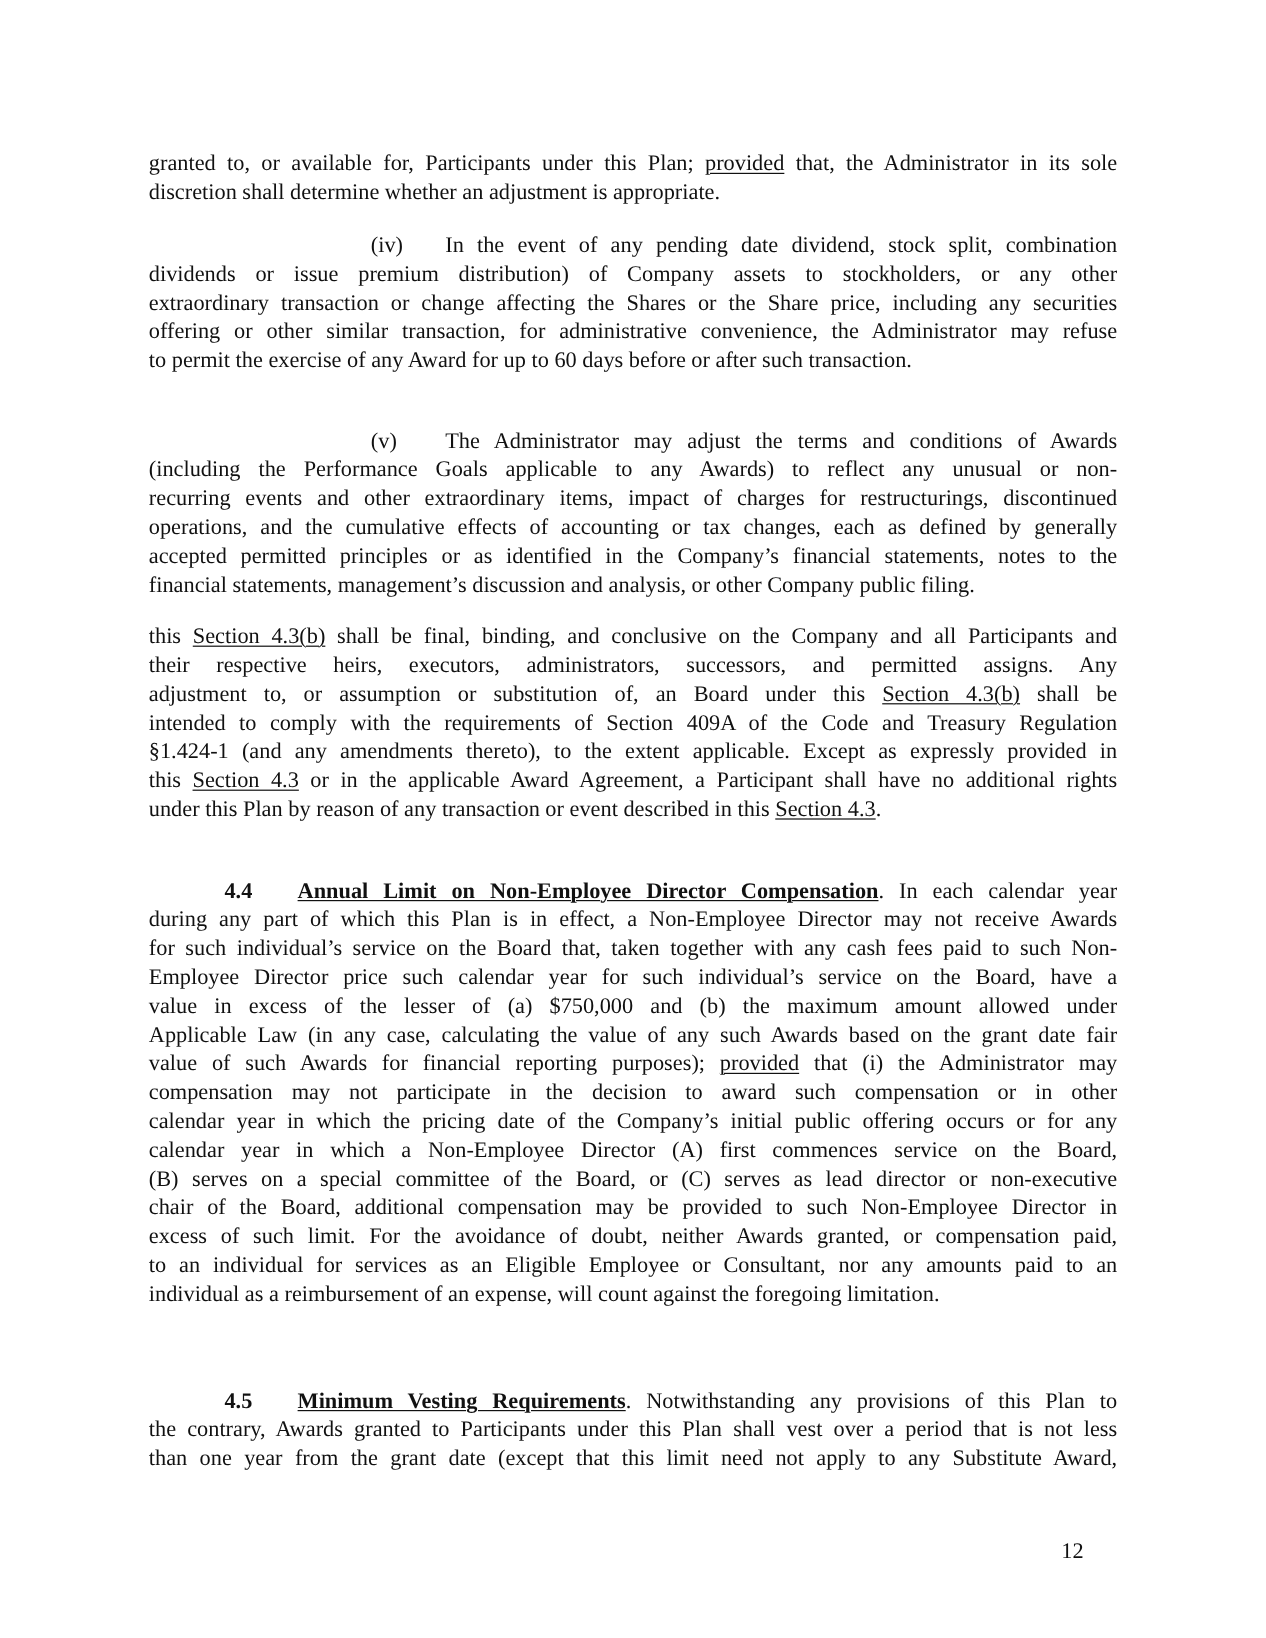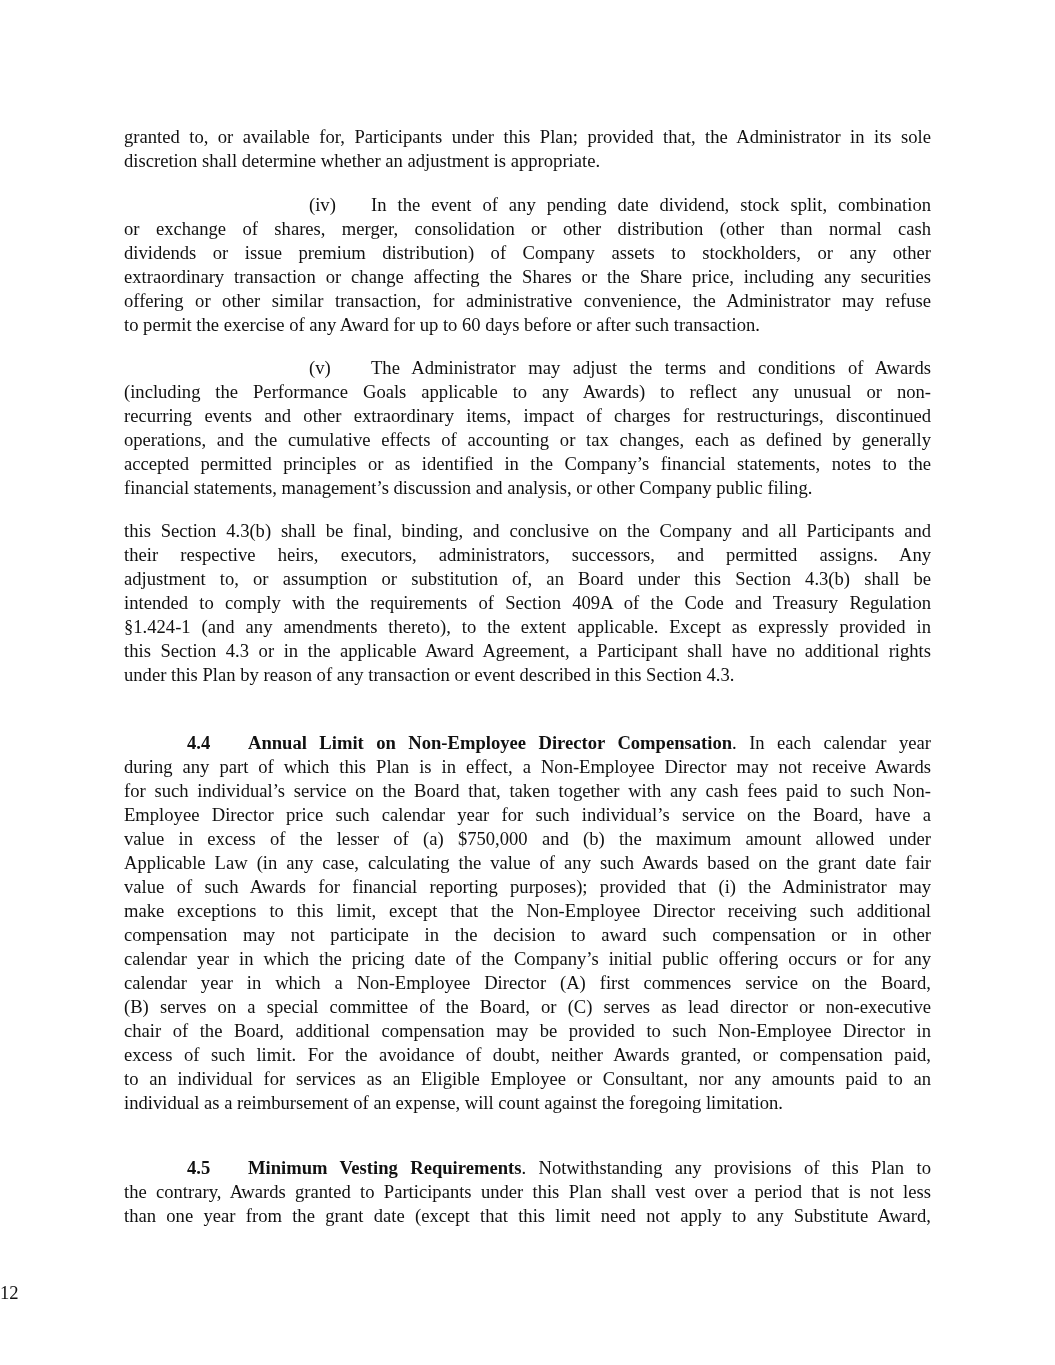--- a/index.html
+++ b/index.html
@@ -9,41 +9,40 @@
     background: #ffffff; color: #111111;
     font-family: "Liberation Serif", "DejaVu Serif", serif;
     font-size: 18.6px;
   }
   .block { position: absolute; left: 124px; width: 807px; }
   .line {
     display: block; height: 24px; line-height: 24px; white-space: nowrap;
     text-align: justify; text-align-last: justify;
   }
   .line.last { text-align-last: left; }
-  .u { text-underline-offset: 2px; text-decoration-thickness: 1px; }
+  .u { text-decoration: underline; text-underline-offset: 2px; text-decoration-thickness: 1px; }
   .b { font-weight: bold; }
   .indent-sub { display: inline-block; width: 185px; }
   .sub-num { display: inline-block; width: 62px; }
   .sec-indent { display: inline-block; width: 63px; }
   .sec-num { display: inline-block; width: 61px; font-weight: bold; }
-  .page-number { position: absolute; top: 1281px; left: 0; width: 903px; text-align: left; height: 24px; line-height: 24px; }
+  .page-number { position: absolute; top: 1281px; left: 0; width: 903px; text-align: right; height: 24px; line-height: 24px; }
 </style>
 </head>
 <body>
 
 <div class="page">
 
   <div class="block" style="top:125px;">
     <span class="line"><span>granted to, or available for, Participants under this Plan; </span><span class="u">provided</span><span> that, the Administrator in its sole</span></span>
     <span class="line last">discretion shall determine whether an adjustment is appropriate.</span>
   </div>
 
   <div class="block" style="top:193px;">
     <span class="line"><span class="indent-sub"></span><span class="sub-num">(iv)</span><span>In the event of any pending date dividend, stock split, combination</span></span>
-    <span class="line">or exchange of shares, merger, consolidation or other distribution (other than normal cash</span>
     <span class="line">dividends or issue premium distribution) of Company assets to stockholders, or any other</span>
     <span class="line">extraordinary transaction or change affecting the Shares or the Share price, including any securities</span>
     <span class="line">offering or other similar transaction, for administrative convenience, the Administrator may refuse</span>
     <span class="line last">to permit the exercise of any Award for up to 60 days before or after such transaction.</span>
   </div>
 
   <div class="block" style="top:356px;">
     <span class="line"><span class="indent-sub"></span><span class="sub-num">(v)</span><span>The Administrator may adjust the terms and conditions of Awards</span></span>
     <span class="line">(including the Performance Goals applicable to any Awards) to reflect any unusual or non-</span>
     <span class="line">recurring events and other extraordinary items, impact of charges for restructurings, discontinued</span>
@@ -63,21 +62,20 @@
   </div>
 
   <div class="block" style="top:731px;">
     <span class="line"><span class="sec-indent"></span><span class="sec-num">4.4</span><span class="b u">Annual Limit on Non-Employee Director Compensation</span><span>. In each calendar year</span></span>
     <span class="line">during any part of which this Plan is in effect, a Non-Employee Director may not receive Awards</span>
     <span class="line">for such individual’s service on the Board that, taken together with any cash fees paid to such Non-</span>
     <span class="line">Employee Director price such calendar year for such individual’s service on the Board, have a</span>
     <span class="line">value in excess of the lesser of (a) $750,000 and (b) the maximum amount allowed under</span>
     <span class="line">Applicable Law (in any case, calculating the value of any such Awards based on the grant date fair</span>
     <span class="line"><span>value of such Awards for financial reporting purposes); </span><span class="u">provided</span><span> that (i) the Administrator may</span></span>
-    <span class="line">make exceptions to this limit, except that the Non-Employee Director receiving such additional</span>
     <span class="line">compensation may not participate in the decision to award such compensation or in other</span>
     <span class="line">calendar year in which the pricing date of the Company’s initial public offering occurs or for any</span>
     <span class="line">calendar year in which a Non-Employee Director (A) first commences service on the Board,</span>
     <span class="line">(B) serves on a special committee of the Board, or (C) serves as lead director or non-executive</span>
     <span class="line">chair of the Board, additional compensation may be provided to such Non-Employee Director in</span>
     <span class="line">excess of such limit. For the avoidance of doubt, neither Awards granted, or compensation paid,</span>
     <span class="line">to an individual for services as an Eligible Employee or Consultant, nor any amounts paid to an</span>
     <span class="line last">individual as a reimbursement of an expense, will count against the foregoing limitation.</span>
   </div>
 

